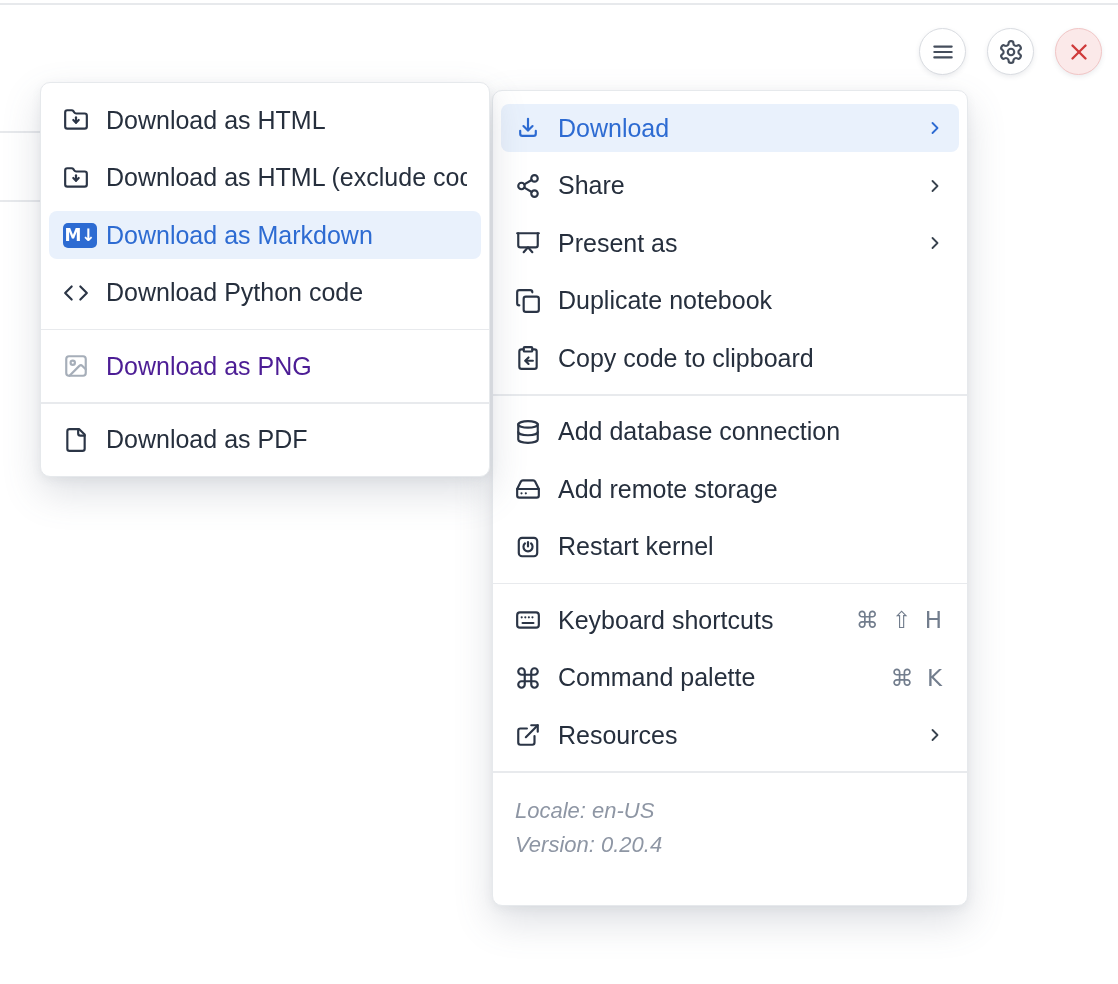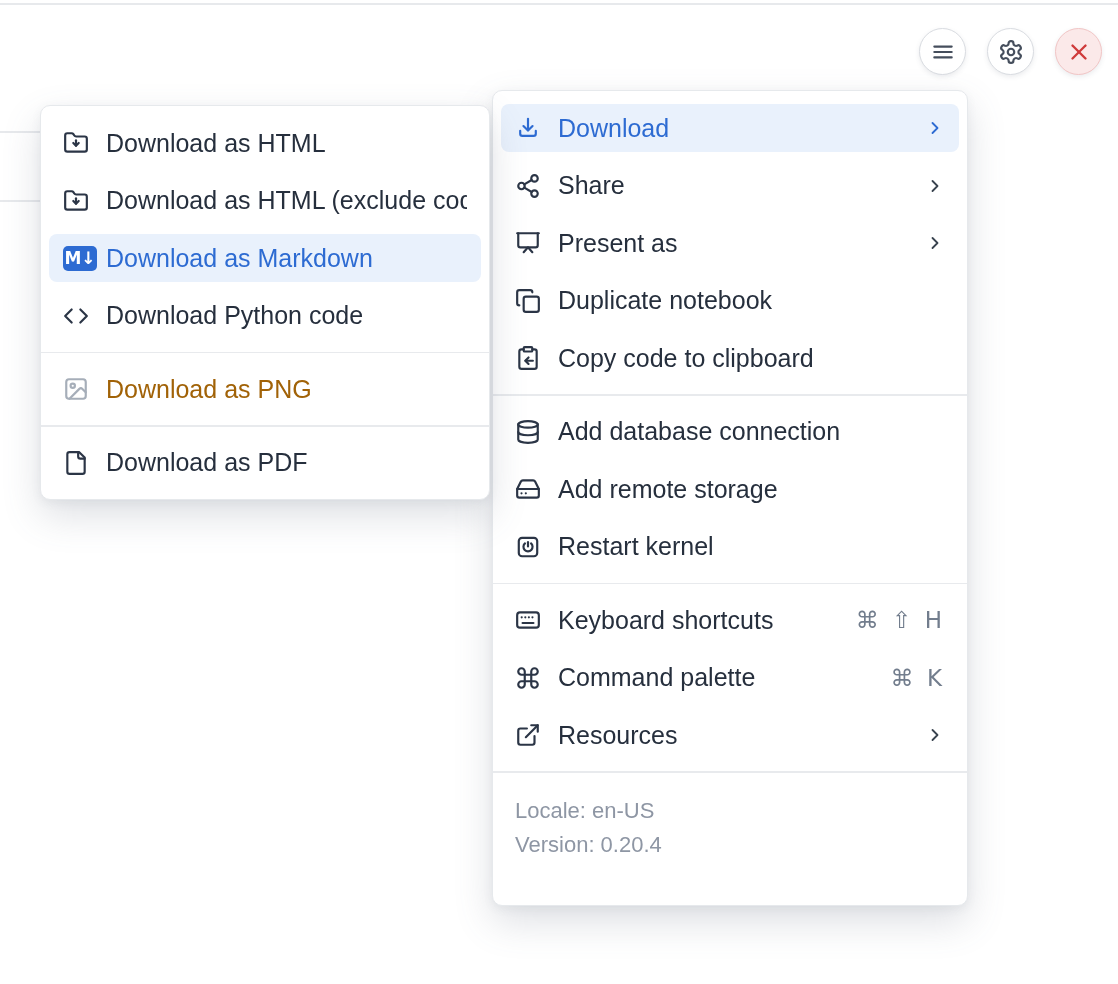--- a/index.html
+++ b/index.html
@@ -27,51 +27,51 @@
   .circle-btn.danger{background:#fbe9e9;border-color:#f1c5c5;}
   .circle-btn.danger svg{stroke:#cf3b3b;stroke-width:2.2;}
 
   
   .menu-panel{
     position:absolute;background:#fff;box-sizing:border-box;
     border:1.5px solid #e6e9ec;border-radius:10px;
     padding:13px 8px;
     box-shadow:0 16px 38px rgba(90,100,120,.20),0 3px 10px rgba(90,100,120,.08);
   }
-  #download-submenu{left:40px;top:105px;width:450px;height:395px;z-index:10;}
+  #download-submenu{left:40px;top:82px;width:450px;height:395px;z-index:10;}
   #notebook-menu{left:492px;top:90px;width:476px;height:816px;z-index:9;}
 
   .mrow{
     display:flex;align-items:center;height:48px;padding:0 14px;
     border-radius:8px;gap:17px;font-size:25px;white-space:nowrap;
   }
   .mrow + .mrow{margin-top:9.5px;}
   .mrow .label{flex:1;overflow:hidden;}
   .mrow svg.mi{width:26px;height:26px;flex-shrink:0;fill:none;stroke:#2b3546;stroke-width:2;stroke-linecap:round;stroke-linejoin:round;}
   .mrow.active{background:#e9f1fc;color:#2d6bd2;}
   .mrow.active svg.mi,.mrow.active .chev svg{stroke:#2d6bd2;}
-  .mrow.disabled{color:#a16207;}
+  .mrow.disabled{color:#4c1d95;}
   .mrow.disabled svg.mi{stroke:#a6aeb9;}
   .chev{display:flex;align-items:center;}
   .chev svg{width:20px;height:20px;fill:none;stroke:#39434f;stroke-width:2.2;stroke-linecap:round;stroke-linejoin:round;}
   .shortcut{
     color:#727d8d;font-size:23px;letter-spacing:3px;
     font-family:"DejaVu Sans","Liberation Sans",sans-serif;
   }
   .sep{height:1.5px;background:#e8eaed;margin:12px -8px;}
 
   .md-badge{
     width:34px;height:25px;margin-right:-8px;flex-shrink:0;
     border-radius:5px;background:#2d6bd2;color:#fff;
     display:flex;align-items:center;justify-content:center;
     font-size:17px;font-weight:bold;letter-spacing:0;
     font-family:"DejaVu Sans","Liberation Sans",sans-serif;
   }
 
-  .menu-footer{padding:9px 6px 0 14px;color:#8e96a4;font-size:22px;}
+  .menu-footer{padding:9px 6px 0 14px;color:#8e96a4;font-size:22px;font-style:italic;}
   .menu-footer div{line-height:34px;}
 </style>
 </head>
 <body>
 
 <div class="topline"></div>
 <div class="bg-stub s1"></div>
 <div class="bg-stub s2"></div>
 
 <div class="window-controls">

